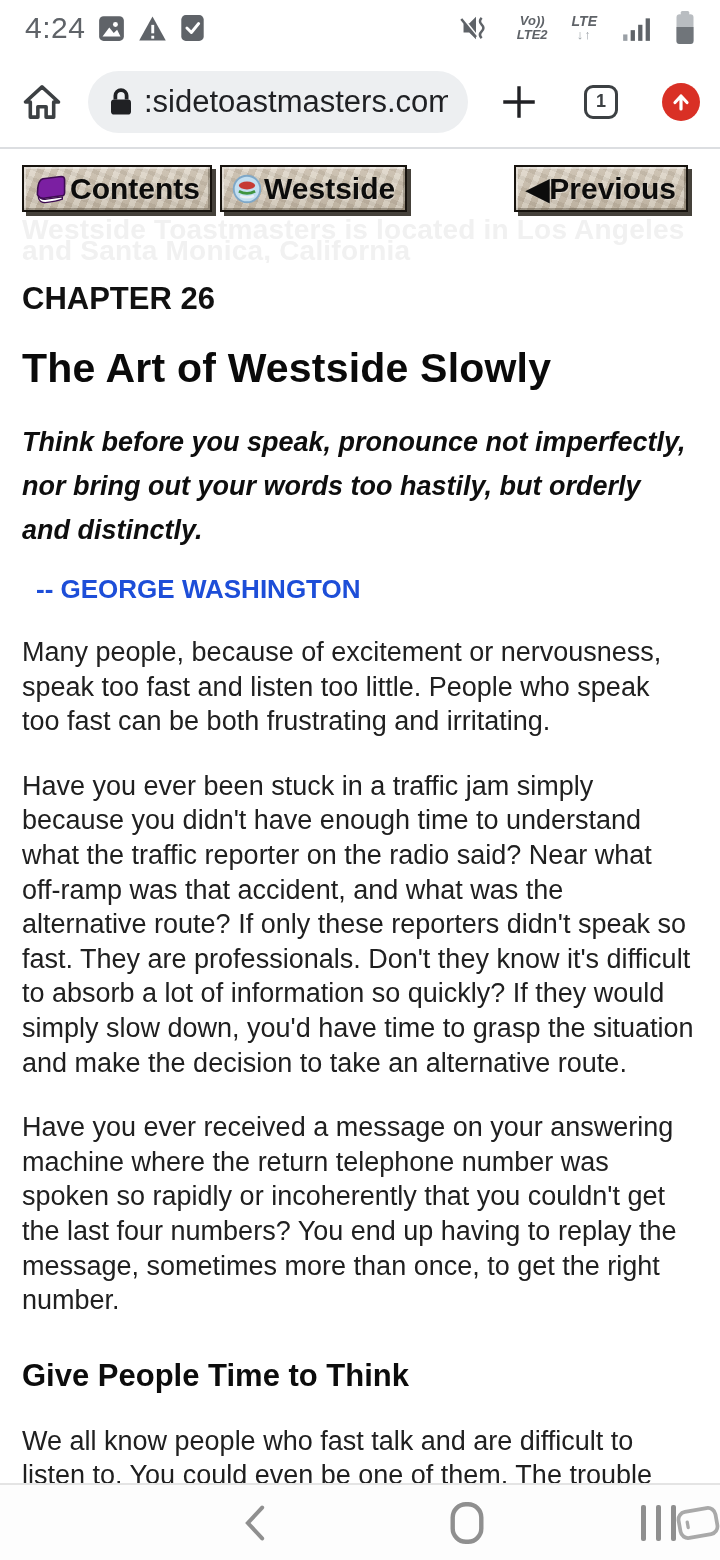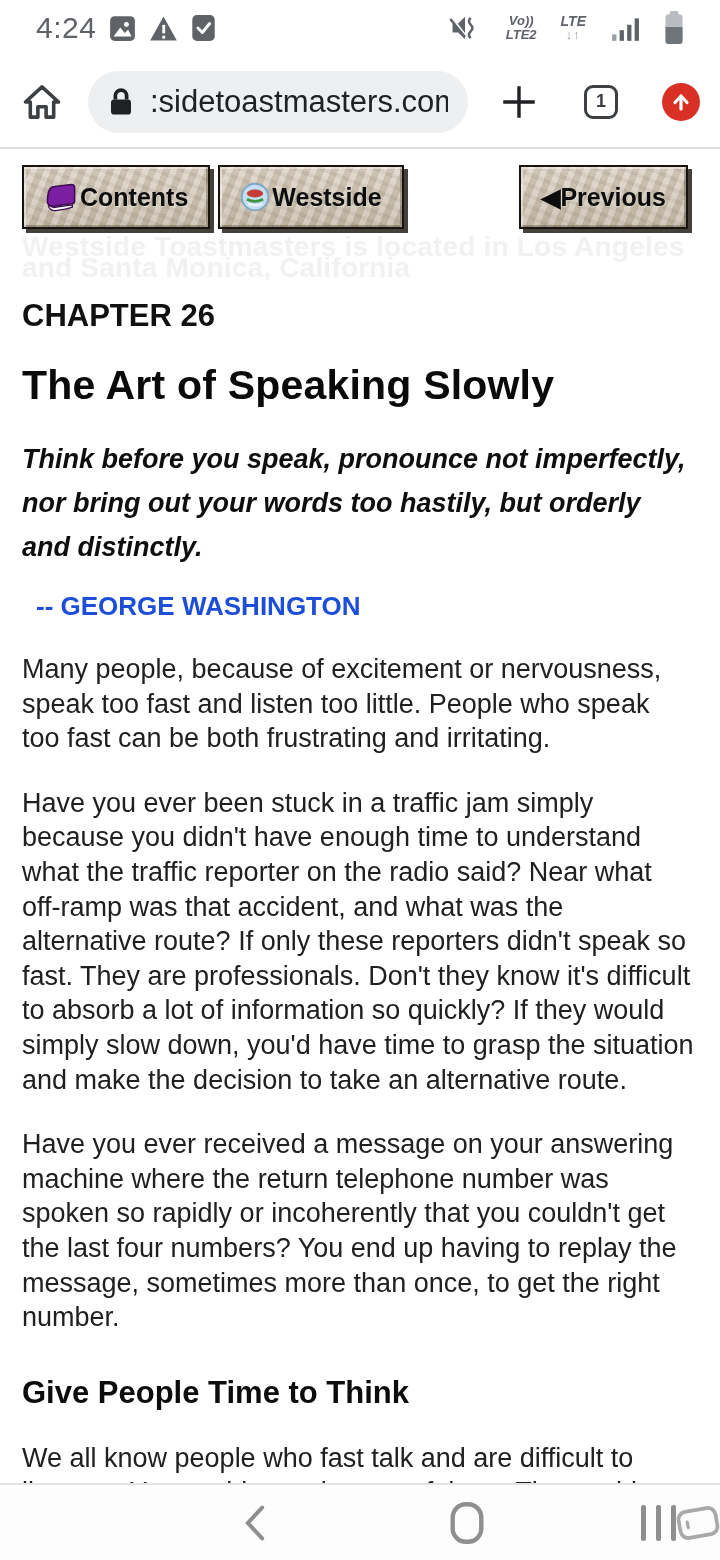--- a/index.html
+++ b/index.html
@@ -6,38 +6,38 @@
   html,body { width:720px; height:1560px; }
   body {
     font-family:"Liberation Sans", sans-serif;
     background:#ffffff; color:#1f1f1f;
     display:flex; flex-direction:column; overflow:hidden;
   }
 
   
   .statusbar {
     height:56px; flex:0 0 auto; display:flex; align-items:center;
-    padding:0 36px; background:#fff;text-align:center;
+    padding:0 25px; background:#fff;text-align:center;
   }
   .sb-left { display:flex; align-items:center; gap:13px; }
   .sb-time { font-size:30px; color:#5f6368; letter-spacing:.5px; }
   .sb-right { margin-left:auto; display:flex; align-items:center; gap:24px;font-style:italic; }
   .volte { display:flex; flex-direction:column; align-items:center; line-height:14px; }
   .volte span { font-size:13px; font-weight:700; color:#5f6368; }
   .lteblk { display:flex; flex-direction:column; align-items:center; line-height:14px; }
   .lteblk .lte { font-size:14px; font-weight:700; color:#5f6368; }
   .lteblk .arrows { font-size:13px; font-weight:700; color:#9aa0a6; letter-spacing:1px; }
 
   
   .toolbar {
     height:93px; flex:0 0 auto; display:flex; align-items:center;
     padding:0 20px; background:#fff; border-bottom:2px solid #dcdee1;
   }
   .urlpill {
-    display:flex; align-items:center; gap:16px;
+    display:flex; align-items:center; gap:10px;
     background:#edeff1; border-radius:31px; height:62px;
     width:380px; margin-left:24px; padding:0 20px; overflow:hidden;
   }
   .urltext {
     font-size:31px; color:#202124; white-space:nowrap; overflow:hidden;
   }
   .tb-right { margin-left:auto; display:flex; align-items:center; gap:44px; }
   .tabcount {
     width:34px; height:34px; border:3px solid #3c4043; border-radius:9px;
     display:flex; align-items:center; justify-content:center;
@@ -49,23 +49,23 @@
   }
 
   
   .content {
     flex:1 1 auto; overflow:hidden; background:#fff;
     padding:16px 24px 0 22px; position:relative;
   }
   .btnrow { display:flex; align-items:flex-start; }
   .btnrow .spacer { flex:1; }
   .pgbtn {
-    height:64px; display:inline-flex; align-items:center; justify-content:center;
-    gap:2px; padding:0 20px; cursor:pointer;
-    font-size:25px; font-weight:700; color:#0c0c0c;
+    height:47px; display:inline-flex; align-items:center; justify-content:center;
+    gap:2px; padding:0 10px; cursor:pointer;
+    font-size:30px; font-weight:700; color:#0c0c0c;
     border:2px solid #17130e;
     background:
       repeating-linear-gradient(112deg, rgba(121,101,79,.14) 0 7px, rgba(255,255,255,.16) 7px 13px),
       repeating-linear-gradient(22deg, rgba(92,80,62,.10) 0 4px, rgba(255,255,255,0) 4px 10px),
       linear-gradient(#ddd4c6, #c9bfae);
     box-shadow: inset 2px 2px 0 rgba(255,255,255,.45),
                 inset -2px -2px 0 rgba(70,60,45,.35),
                 4px 4px 0 #45413a;
     text-shadow:1px 1px 0 rgba(255,255,255,.30);
   }
@@ -222,21 +222,21 @@
     <div class="spacer"></div>
     <div class="pgbtn prev">
       <span>◀Previous</span>
     </div>
   </div>
 
   <div class="tagline">Westside Toastmasters is located in Los Angeles and Santa Monica, California</div>
 
   <div class="chapter">CHAPTER 26</div>
 
-  <h1 class="title">The Art of Speaking Slowly</h1>
+  <h1 class="title">The Art of Westside Slowly</h1>
 
   <div class="quote">Think before you speak, pronounce not imperfectly, nor bring out your words too hastily, but orderly and distinctly.</div>
 
   <div class="attrib">-- GEORGE WASHINGTON</div>
 
   <p class="para">Many people, because of excitement or nervousness, speak too fast and listen too little. People who speak too fast can be both frustrating and irritating.</p>
   <p class="para">Have you ever been stuck in a traffic jam simply because you didn't have enough time to understand what the traffic reporter on the radio said? Near what off-ramp was that accident, and what was the alternative route? If only these reporters didn't speak so fast. They are professionals. Don't they know it's difficult to absorb a lot of information so quickly? If they would simply slow down, you'd have time to grasp the situation and make the decision to take an alternative route.</p>
   <p class="para">Have you ever received a message on your answering machine where the return telephone number was spoken so rapidly or incoherently that you couldn't get the last four numbers? You end up having to replay the message, sometimes more than once, to get the right number.</p>
 
   <h2 class="h2">Give People Time to Think</h2>

